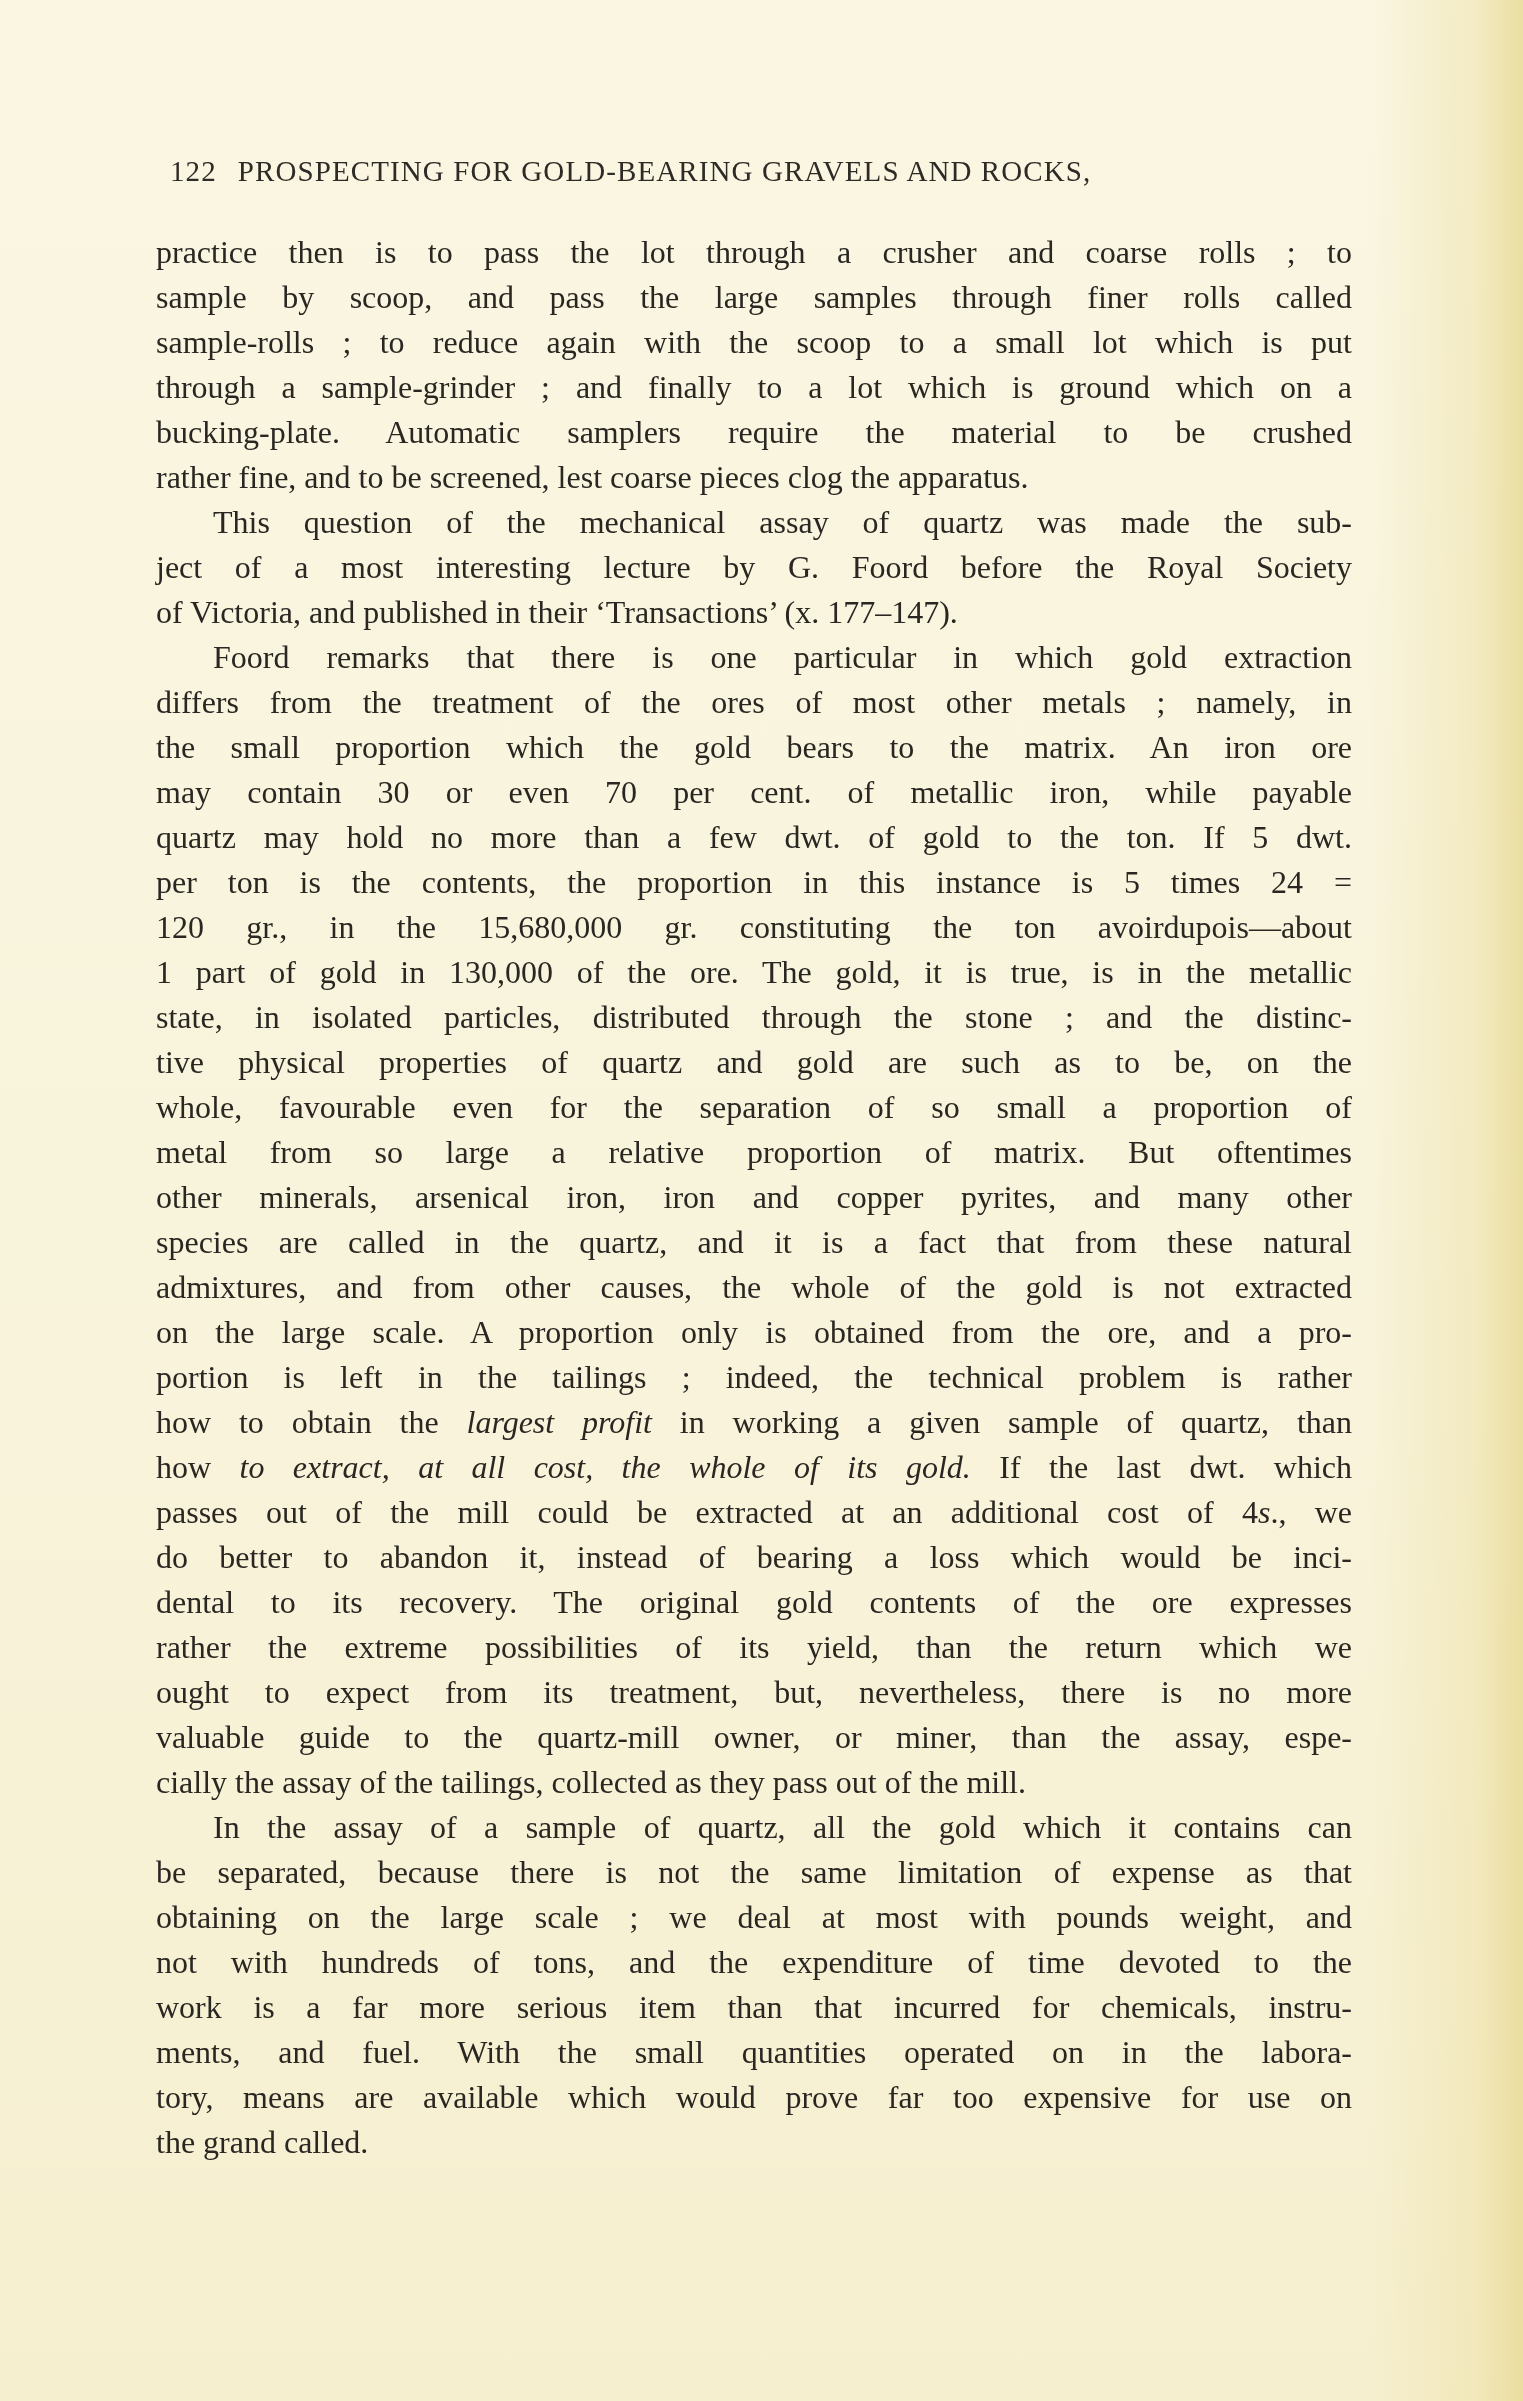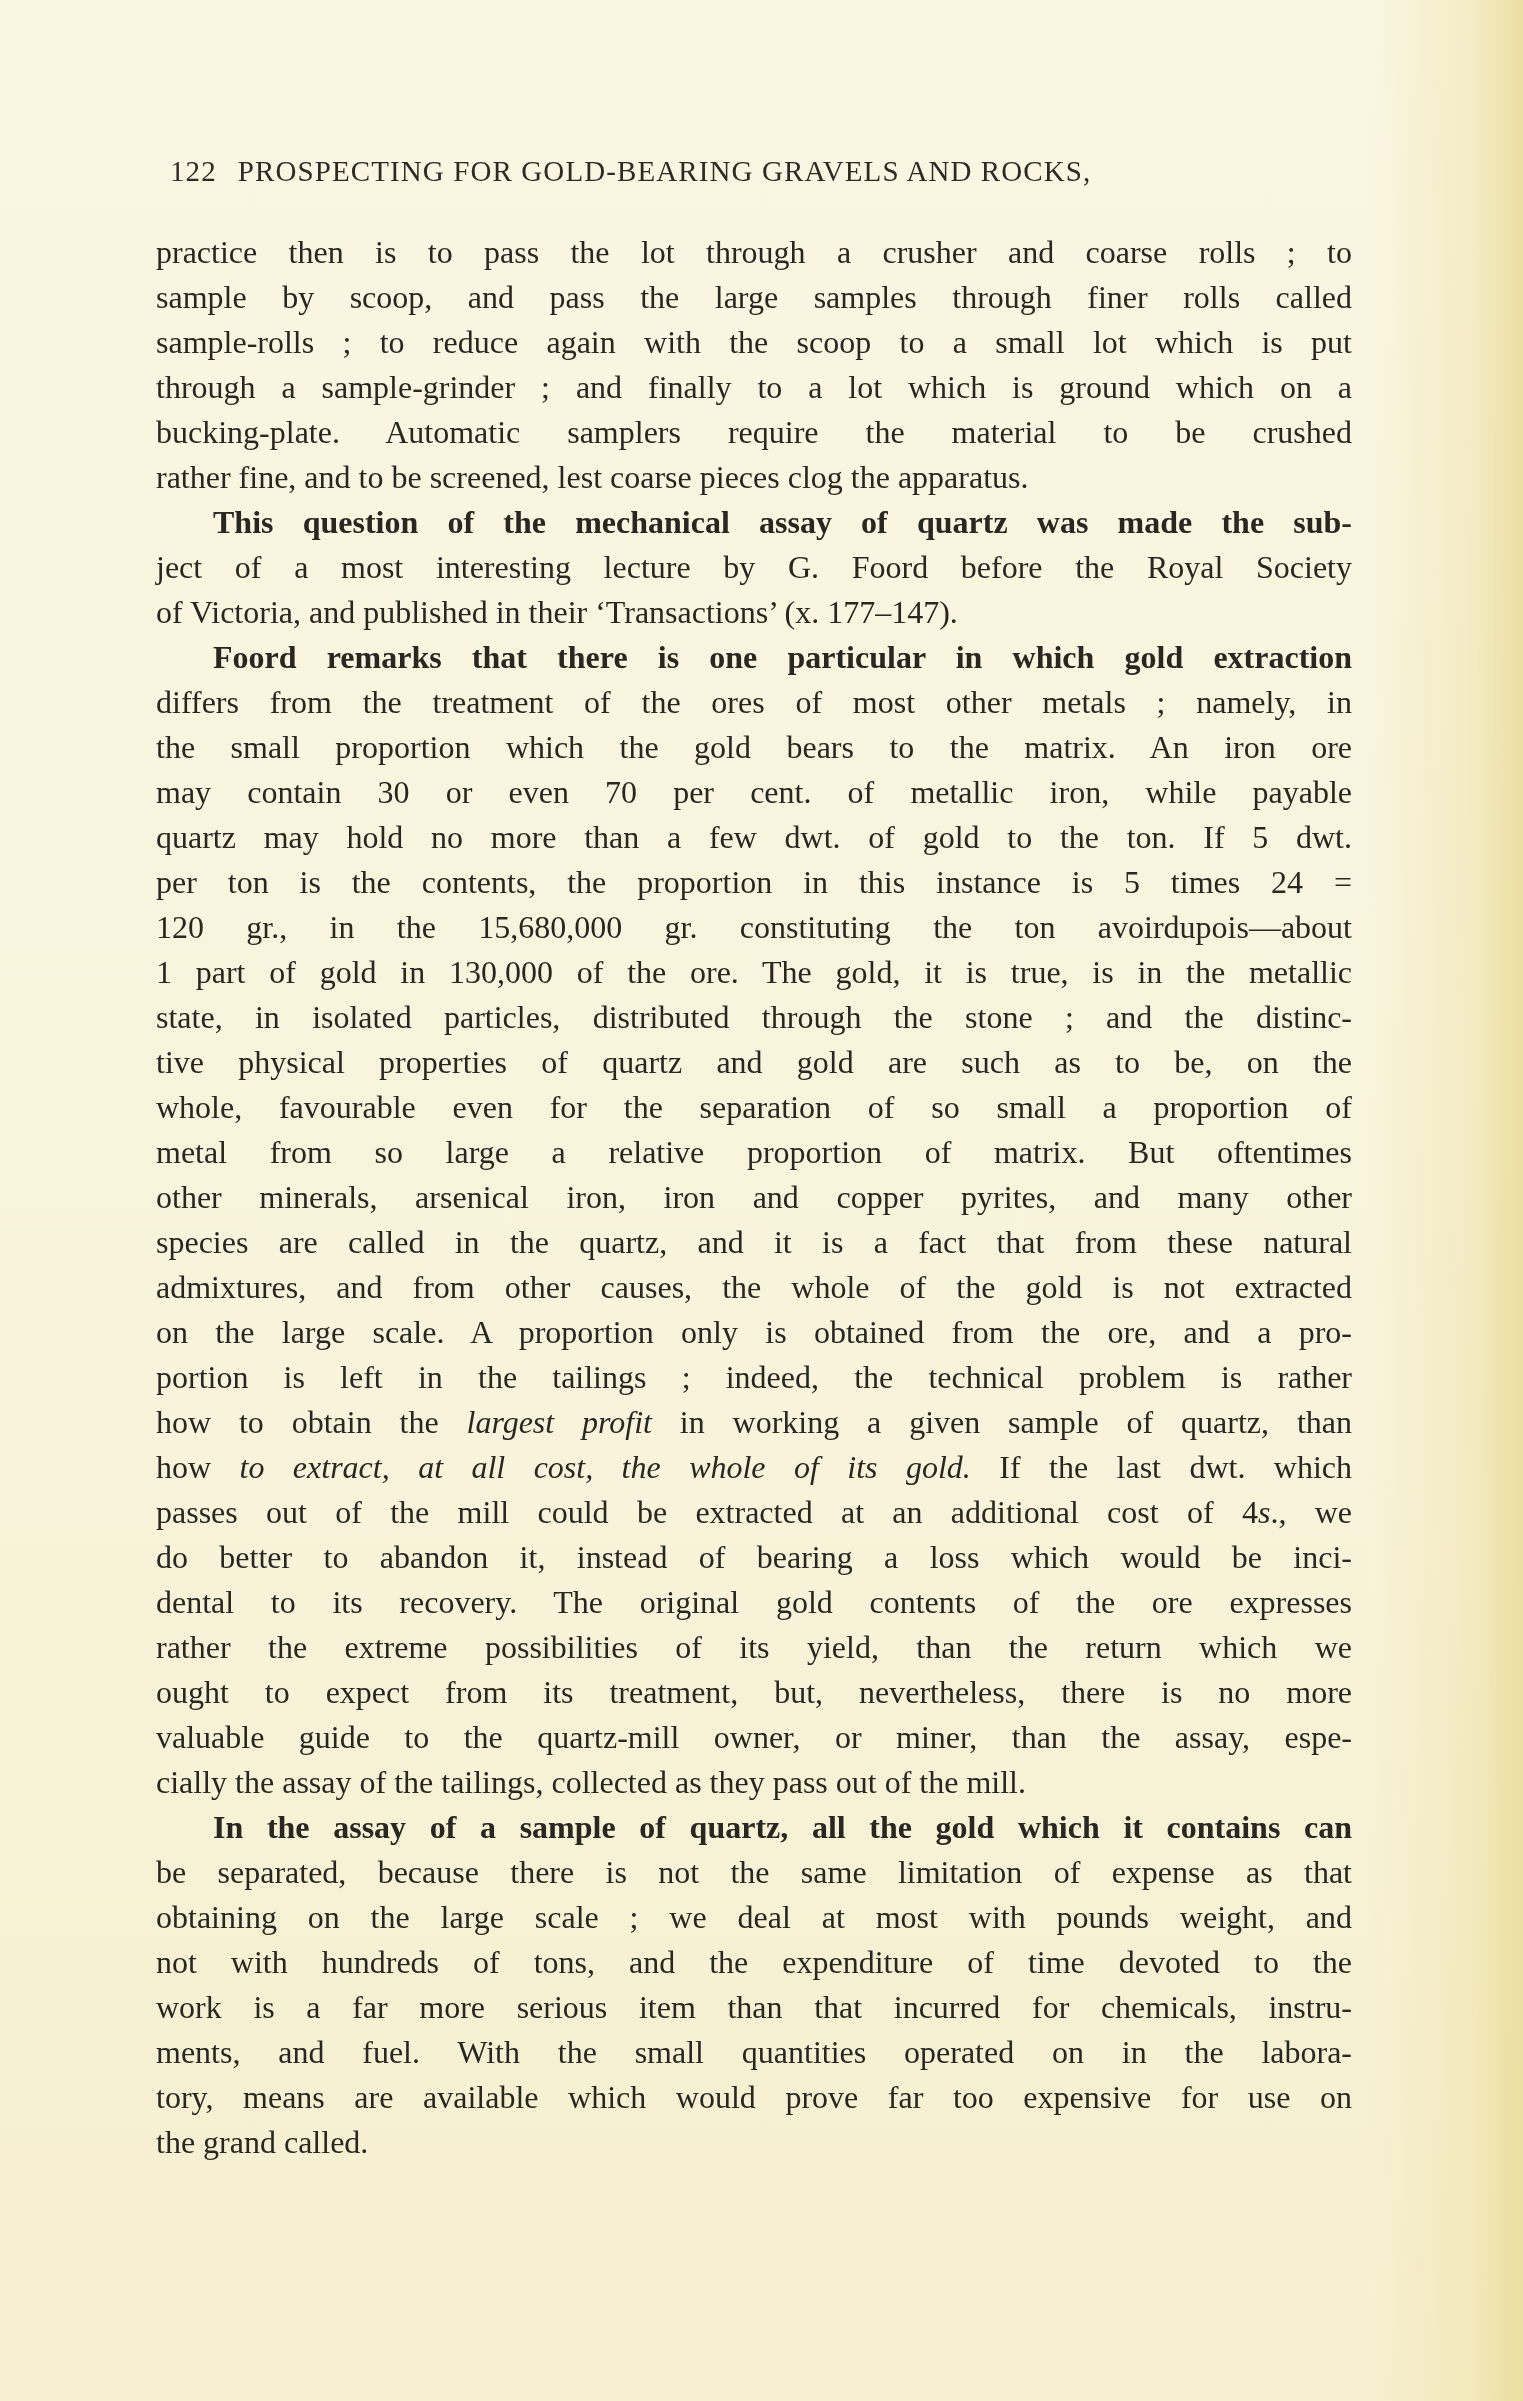--- a/index.html
+++ b/index.html
@@ -50,21 +50,20 @@
       text-align: justify;
       text-align-last: justify;
       white-space: nowrap;
       height: 45px;
     }
     .line.last {
       text-align-last: left;
     }
     .line.indent {
       padding-left: 57px;
-      font-weight: bold;
     }
     em {
     }
   </style>
 </head>
 <body>
 
 <div class="page">
 
   <div class="running-head">

